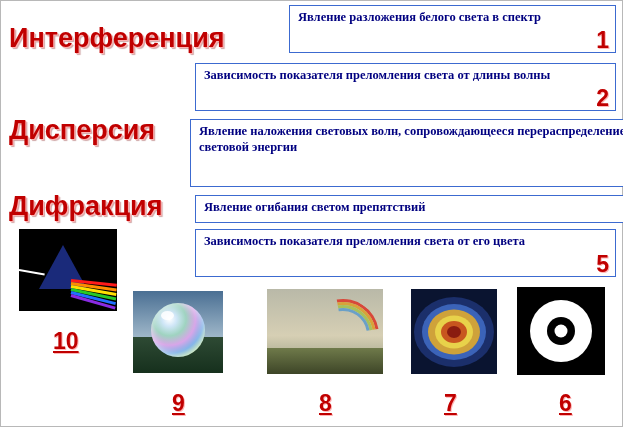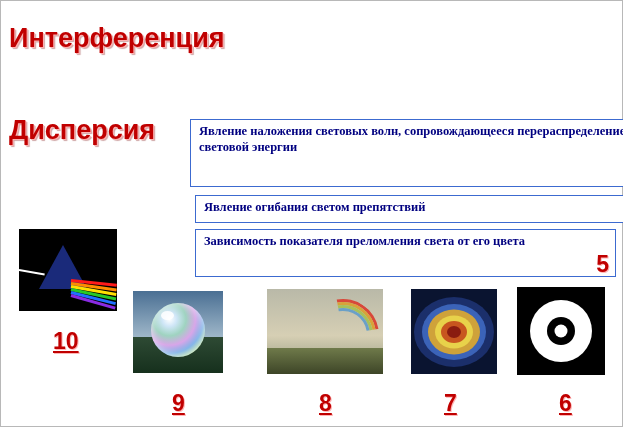--- a/index.html
+++ b/index.html
@@ -160,22 +160,31 @@
   #w2 { width:28px; height:28px; background:#000000; }
   #w3 { width:13px; height:13px; background:#ffffff; }
 </style>
 </head>
 <body>
 
 <div class="page">
 
   <div class="term" id="term-0">Интерференция</div>
   <div class="term" id="term-1">Дисперсия</div>
-
-
+  <div class="term" id="term-2">Дифракция</div>
+
+  <div class="defbox" id="defbox-0">
+    <div class="deftext">Явление разложения белого света в спектр</div>
+    <div class="defnum">1</div>
+  </div>
+
+  <div class="defbox" id="defbox-1">
+    <div class="deftext">Зависимость показателя преломления света от длины волны</div>
+    <div class="defnum">2</div>
+  </div>
 
   <div class="defbox" id="defbox-2">
     <div class="deftext">Явление наложения световых волн, сопровождающееся перераспределением световой энергии</div>
     <div class="defnum">3</div>
   </div>
 
   <div class="defbox" id="defbox-3">
     <div class="deftext">Явление огибания светом препятствий</div>
     <div class="defnum">4</div>
   </div>

